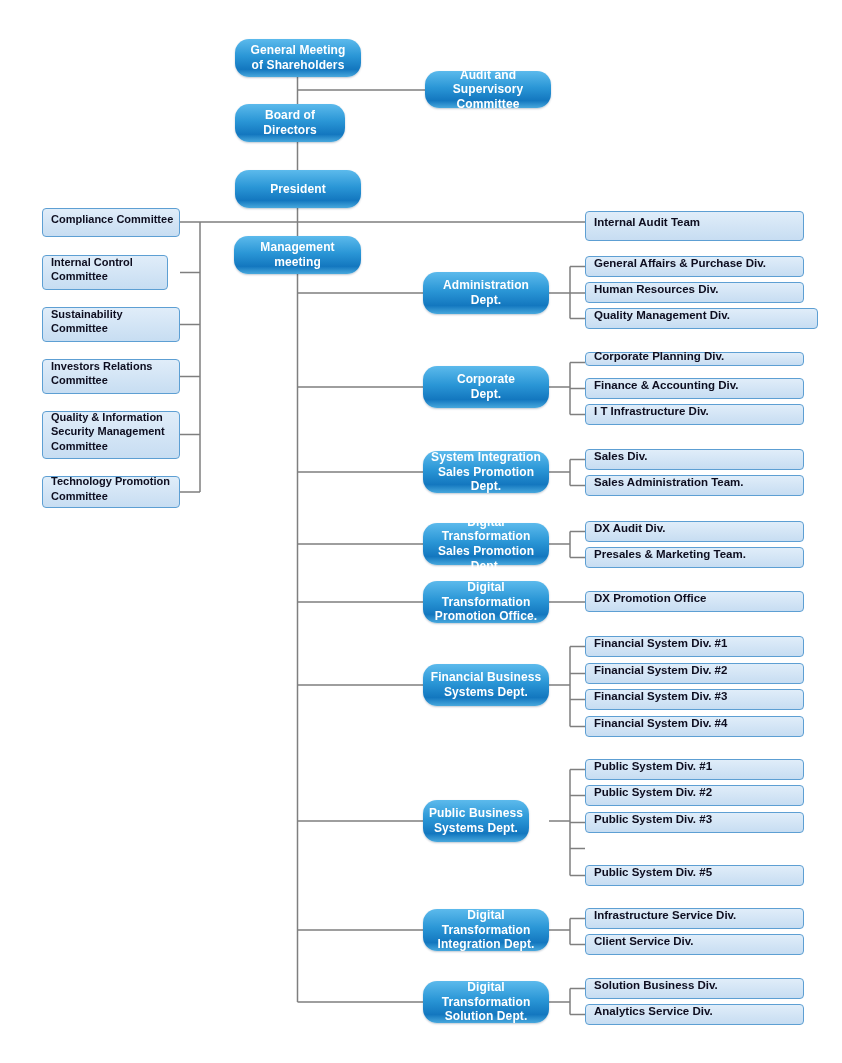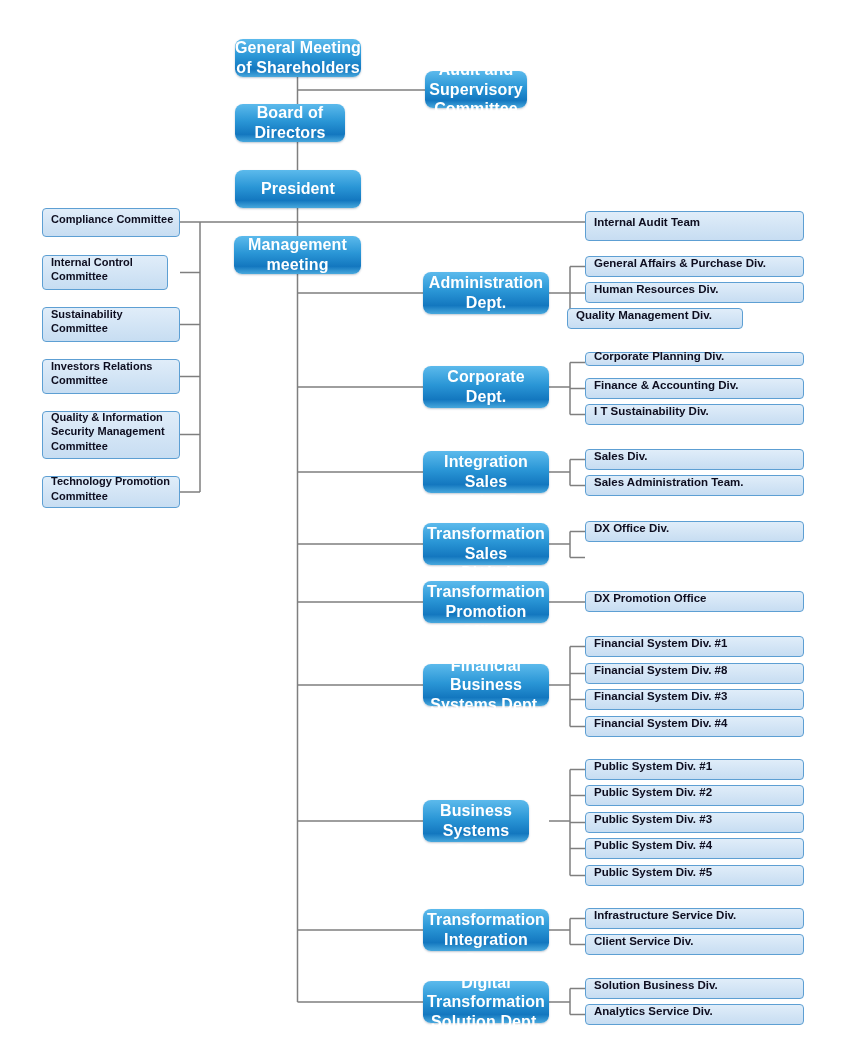--- a/index.html
+++ b/index.html
@@ -4,23 +4,23 @@
 <style>
   html,body{margin:0;padding:0;background:#ffffff;}
   .stage{
     position:relative;width:842px;height:1063px;overflow:hidden;background:#ffffff;
     font-family:"Liberation Sans","DejaVu Sans",sans-serif;
   }
   svg.connectors{position:absolute;left:0;top:0;width:842px;height:1063px;}
   .gbox{
     position:absolute;display:flex;align-items:center;justify-content:center;
     text-align:center;white-space:pre-line;
-    color:#ffffff;font-weight:bold;font-size:16px;line-height:1.22;
+    color:#ffffff;font-weight:bold;font-size:12px;line-height:1.22;
     background:linear-gradient(180deg,#5cbaec 0%,#2a96d6 45%,#1377bf 80%,#48a8dd 100%);
-    border-radius:8px;box-shadow:0 1px 2px rgba(0,40,80,.25);
+    border-radius:14px;box-shadow:0 1px 2px rgba(0,40,80,.25);
     letter-spacing:0.1px;
   }
   .lbox{
     position:absolute;display:flex;align-items:center;
     text-align:left;white-space:pre-line;
     color:#0d0d1f;font-weight:bold;font-size:11.5px;line-height:1.22;
     background:linear-gradient(180deg,#e0edf9 0%,#c7ddf2 100%);
     border:1.5px solid #5d9fd3;border-radius:4px;
     padding:0 4px 7px 8px;box-sizing:border-box;
   }
@@ -59,21 +59,21 @@
       M549 544 H570 M570 531.5 V557.5 M570 531.5 H585 M570 557.5 H585
       M549 685 H570 M570 646.5 V726.5 M570 646.5 H585 M570 673.5 H585 M570 699.5 H585 M570 726.5 H585
       M549 821 H570 M570 769.5 V875.5 M570 769.5 H585 M570 795.5 H585 M570 822.5 H585 M570 848.5 H585 M570 875.5 H585
       M549 930 H570 M570 918.5 V944.5 M570 918.5 H585 M570 944.5 H585
       M549 1002 H570 M570 988.5 V1014.5 M570 988.5 H585 M570 1014.5 H585
     "></path>
   </svg>
 
   <div class="gbox" style="left:235px;top:39px;width:126px;height:38px">General Meeting
 of Shareholders</div>
-  <div class="gbox" style="left:425px;top:71px;width:102px;height:37px">Audit and Supervisory
+  <div class="gbox" style="left:425px;top:71px;width:126px;height:37px">Audit and Supervisory
 Committee</div>
   <div class="gbox" style="left:235px;top:104px;width:110px;height:38px">Board of
 Directors</div>
   <div class="gbox" style="left:235px;top:170px;width:126px;height:38px">President</div>
   <div class="gbox" style="left:234px;top:236px;width:127px;height:38px">Management
 meeting</div>
 
   <div class="lbox sm" style="left:42px;top:208px;width:138px;height:29px">Compliance Committee</div>
   <div class="lbox sm" style="left:42px;top:255px;width:126px;height:35px">Internal Control
 Committee</div>
@@ -103,42 +103,42 @@
 Systems Dept.</div>
   <div class="gbox" style="left:423px;top:800px;width:106px;height:42px">Public Business
 Systems Dept.</div>
   <div class="gbox" style="left:423px;top:909px;width:126px;height:42px">Digital Transformation
 Integration Dept.</div>
   <div class="gbox" style="left:423px;top:981px;width:126px;height:42px">Digital Transformation
 Solution Dept.</div>
 
   <div class="lbox" style="left:585px;top:256px;width:219px;height:21px">General Affairs &amp; Purchase Div.</div>
   <div class="lbox" style="left:585px;top:282px;width:219px;height:21px">Human Resources Div.</div>
-  <div class="lbox" style="left:567px;top:308px;width:176px;height:21px">Quality Management Div.</div>
+  <div class="lbox" style="left:585px;top:308px;width:233px;height:21px">Quality Management Div.</div>
 
   <div class="lbox" style="left:585px;top:352px;width:219px;height:14px">Corporate Planning Div.</div>
   <div class="lbox" style="left:585px;top:378px;width:219px;height:21px">Finance &amp; Accounting Div.</div>
-  <div class="lbox" style="left:585px;top:404px;width:219px;height:21px">I T Sustainability Div.</div>
+  <div class="lbox" style="left:585px;top:404px;width:219px;height:21px">I T Infrastructure Div.</div>
 
   <div class="lbox" style="left:585px;top:449px;width:219px;height:21px">Sales Div.</div>
   <div class="lbox" style="left:585px;top:475px;width:219px;height:21px">Sales Administration Team.</div>
 
-  <div class="lbox" style="left:585px;top:521px;width:219px;height:21px">DX Office Div.</div>
+  <div class="lbox" style="left:585px;top:521px;width:219px;height:21px">DX Audit Div.</div>
+  <div class="lbox" style="left:585px;top:547px;width:219px;height:21px">Presales &amp; Marketing Team.</div>
 
   <div class="lbox" style="left:585px;top:591px;width:219px;height:21px">DX Promotion Office</div>
 
   <div class="lbox" style="left:585px;top:636px;width:219px;height:21px">Financial System Div. #1</div>
-  <div class="lbox" style="left:585px;top:663px;width:219px;height:21px">Financial System Div. #8</div>
+  <div class="lbox" style="left:585px;top:663px;width:219px;height:21px">Financial System Div. #2</div>
   <div class="lbox" style="left:585px;top:689px;width:219px;height:21px">Financial System Div. #3</div>
   <div class="lbox" style="left:585px;top:716px;width:219px;height:21px">Financial System Div. #4</div>
 
   <div class="lbox" style="left:585px;top:759px;width:219px;height:21px">Public System Div. #1</div>
   <div class="lbox" style="left:585px;top:785px;width:219px;height:21px">Public System Div. #2</div>
   <div class="lbox" style="left:585px;top:812px;width:219px;height:21px">Public System Div. #3</div>
-  <div class="lbox" style="left:585px;top:838px;width:219px;height:21px">Public System Div. #4</div>
   <div class="lbox" style="left:585px;top:865px;width:219px;height:21px">Public System Div. #5</div>
 
   <div class="lbox" style="left:585px;top:908px;width:219px;height:21px">Infrastructure Service Div.</div>
   <div class="lbox" style="left:585px;top:934px;width:219px;height:21px">Client Service Div.</div>
 
   <div class="lbox" style="left:585px;top:978px;width:219px;height:21px">Solution Business Div.</div>
   <div class="lbox" style="left:585px;top:1004px;width:219px;height:21px">Analytics Service Div.</div>
 
 </div>
 

